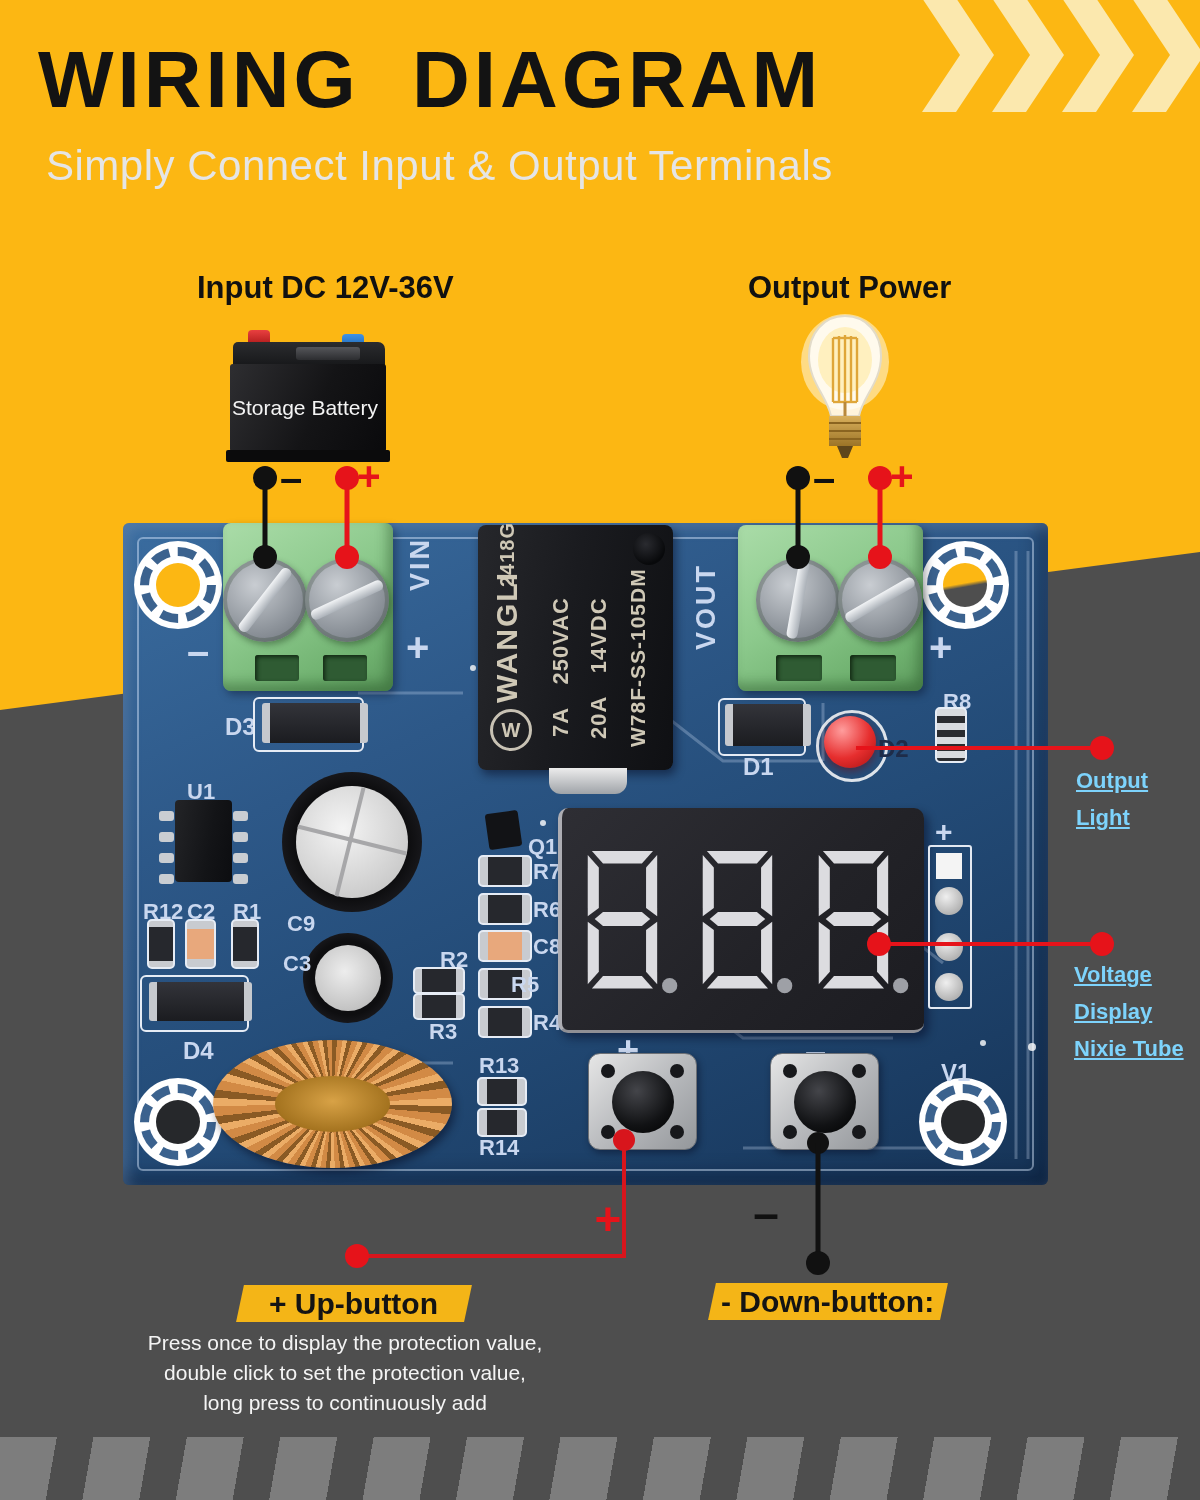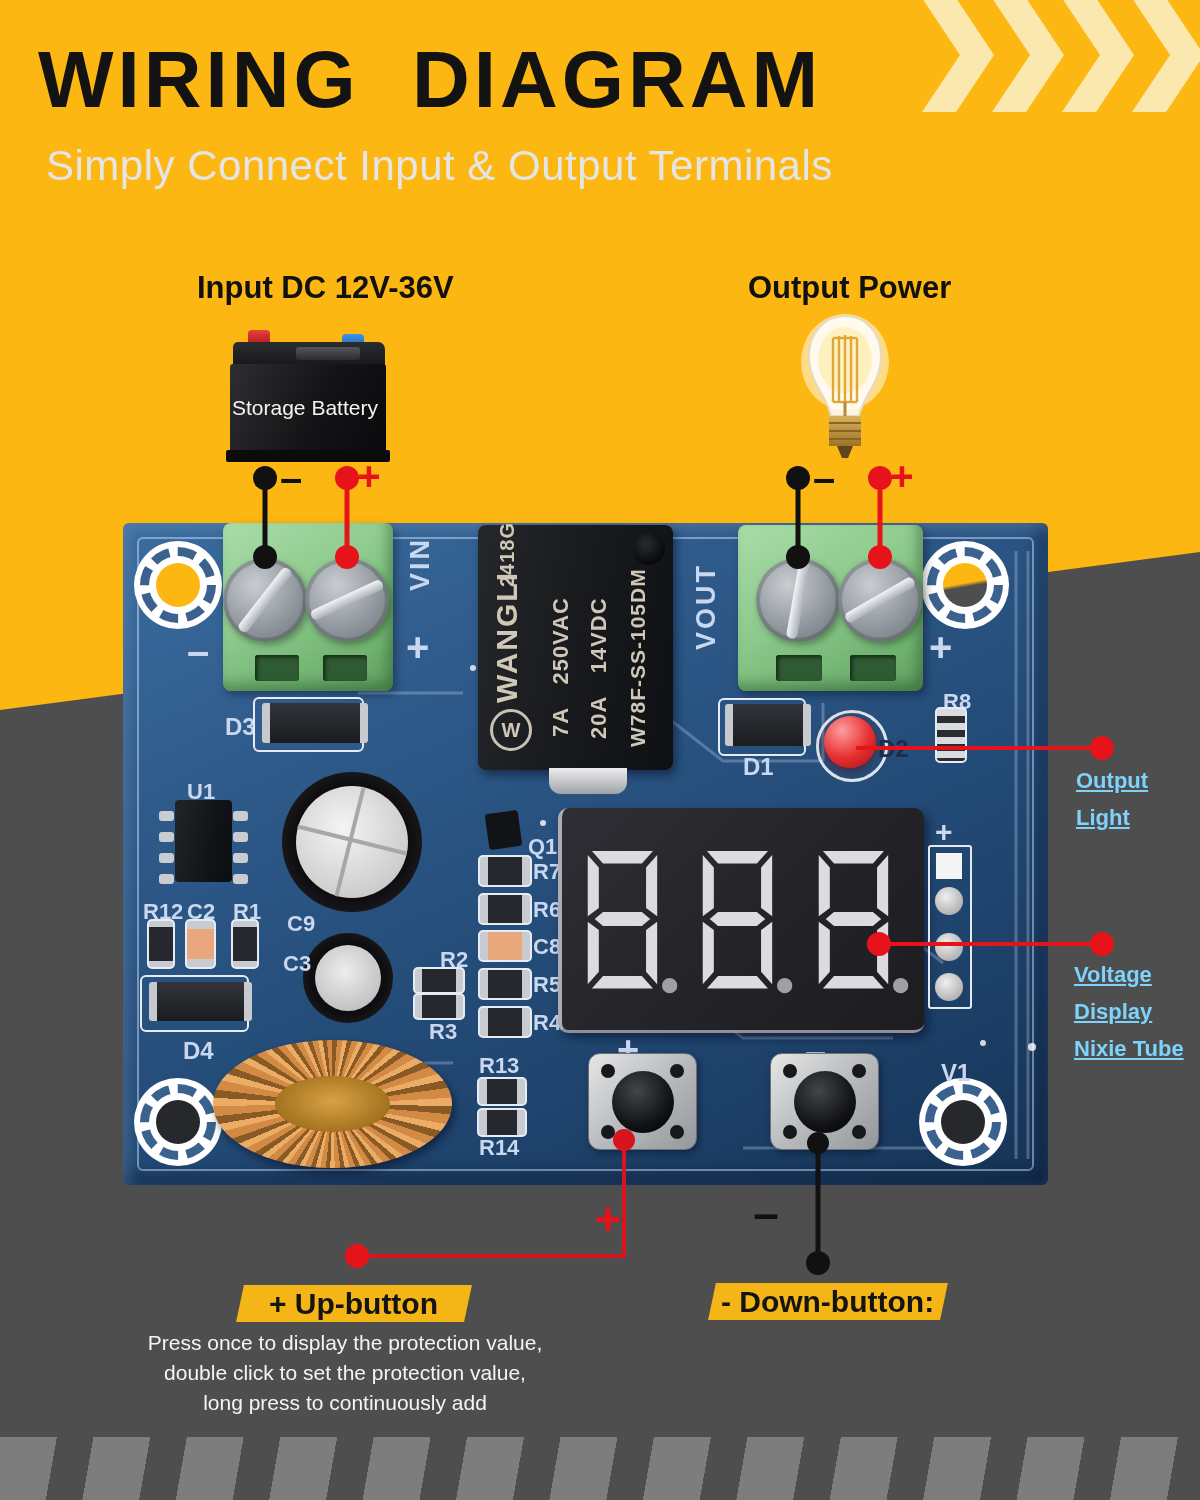--- a/index.html
+++ b/index.html
@@ -276,21 +276,21 @@
 
     <div class="a" style="left:364px;top:289px;width:33px;height:36px;border-radius:3px;background:#121316;transform:rotate(-8deg);"></div>
     <span class="a sl" style="left:405px;top:313px;text-align:right;">Q1</span>
     <div class="a" style="left:355px;top:332px;width:50px;height:28px;border:2px solid #E6ECF5;border-radius:5px;background:linear-gradient(90deg,#C8CBD0 16%,#26282D 16% 84%,#C8CBD0 84%);"></div>
     <span class="a sl" style="left:410px;top:338px;">R7</span>
     <div class="a" style="left:355px;top:370px;width:50px;height:28px;border:2px solid #E6ECF5;border-radius:5px;background:linear-gradient(90deg,#C8CBD0 16%,#26282D 16% 84%,#C8CBD0 84%);"></div>
     <span class="a sl" style="left:410px;top:376px;">R6</span>
     <div class="a" style="left:355px;top:407px;width:50px;height:28px;border:2px solid #E6ECF5;border-radius:5px;background:linear-gradient(90deg,#C8CBD0 16%,#E8A87C 16% 84%,#C8CBD0 84%);"></div>
     <span class="a sl" style="left:410px;top:413px;">C8</span>
     <div class="a" style="left:355px;top:445px;width:50px;height:28px;border:2px solid #E6ECF5;border-radius:5px;background:linear-gradient(90deg,#C8CBD0 16%,#26282D 16% 84%,#C8CBD0 84%);"></div>
-    <span class="a sl" style="left:410px;top:451px;">R5</span>
+    <span class="a sl" style="left:388px;top:451px;">R5</span>
     <div class="a" style="left:355px;top:483px;width:50px;height:28px;border:2px solid #E6ECF5;border-radius:5px;background:linear-gradient(90deg,#C8CBD0 16%,#26282D 16% 84%,#C8CBD0 84%);"></div>
     <span class="a sl" style="left:410px;top:489px;">R4</span>
 
     <div class="a" style="left:435px;top:285px;width:362px;height:222px;border-radius:10px;
       background:linear-gradient(135deg,#2E2E34,#222227 60%,#1C1C21);
       border-left:4px solid #ADADB3;border-bottom:3px solid #8F8F95;
       box-shadow:4px 5px 10px rgba(0,0,25,.45);display:flex;align-items:center;justify-content:space-evenly;" title="8.8.8.">
       <svg class="seg-digit" width="100" height="162" viewBox="0 0 72 110">
           <use href="#seg8"></use>
         </svg>

